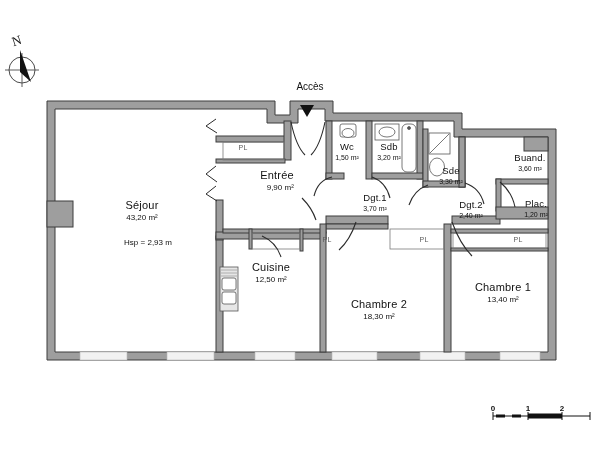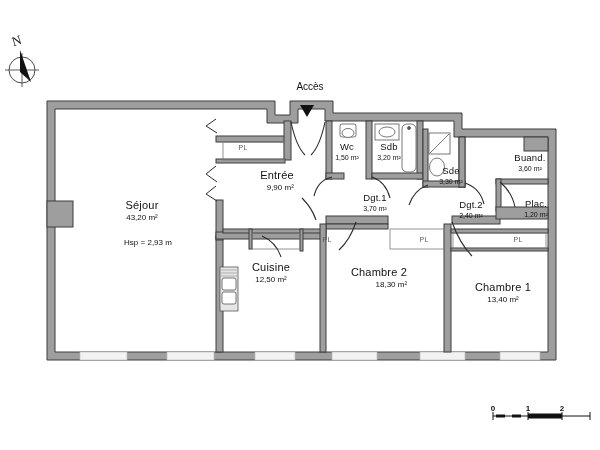--- a/index.html
+++ b/index.html
@@ -272,21 +272,21 @@
         <span class="room-area">43,20 m²</span>
       </div>
       <div class="room-label" style="left: 277px; top: 169px; text-align: right;">
         <span class="room-name">Entrée</span>
         <span class="room-area">9,90 m²</span>
       </div>
       <div class="room-label" style="left: 271px; top: 261px;">
         <span class="room-name">Cuisine</span>
         <span class="room-area">12,50 m²</span>
       </div>
-      <div class="room-label" style="left: 379px; top: 266px; text-align: right;">
+      <div class="room-label" style="left: 379px; top: 298px;">
         <span class="room-name">Chambre 2</span>
         <span class="room-area">18,30 m²</span>
       </div>
       <div class="room-label" style="left: 503px; top: 281px; text-align: center;">
         <span class="room-name">Chambre 1</span>
         <span class="room-area">13,40 m²</span>
       </div>
       <div class="room-label small-room" style="left: 347px; top: 142px;">
         <span class="room-name">Wc</span>
         <span class="room-area">1,50 m²</span>

